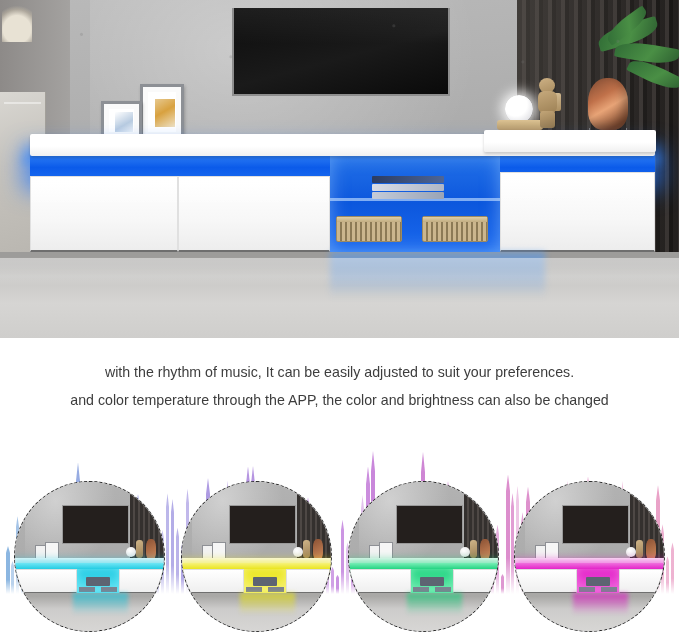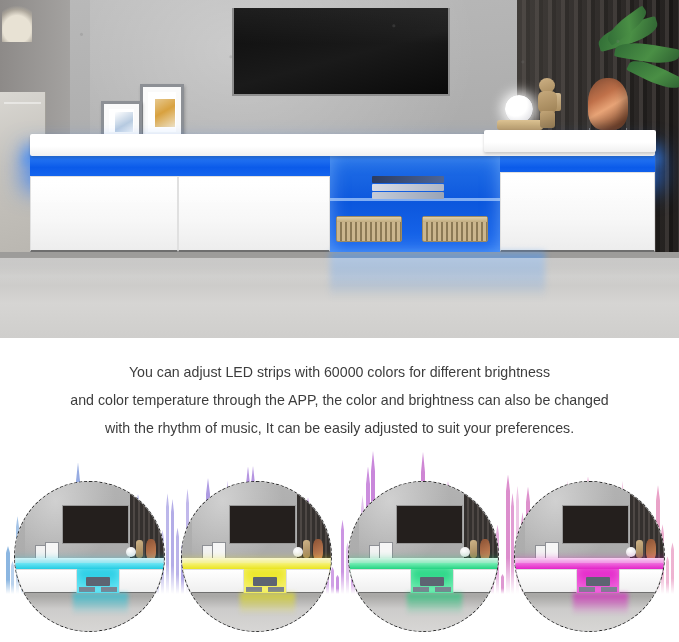--- a/index.html
+++ b/index.html
@@ -248,23 +248,22 @@
     <div class="stand-top right"></div>
 
     <div class="floor"></div>
     <div class="floor-speck"></div>
     <div class="floor-reflect"></div>
     <div class="floor-sheen"></div>
   </div>
 
 
   <div class="copy">
-    <div>You can adjust LED strips with 60000 colors for different brightness</div>
+    <div>with the rhythm of music, It can be easily adjusted to suit your preferences.</div>
     <div>and color temperature through the APP, the color and brightness can also be changed</div>
-    <div>with the rhythm of music, It can be easily adjusted to suit your preferences.</div>
   </div>
 
   <div class="showcase">
     <div class="waves" id="waves">
         <div class="spike" style="left: 6px; height: 48px; width: 4px; opacity: 0.91; background: linear-gradient(rgb(128, 175, 222) 0%, rgb(128, 175, 222) 70%, rgba(255, 255, 255, 0.15) 100%); clip-path: polygon(50% 0%, 100% 14%, 100% 100%, 0px 100%, 0px 14%);"></div>
         <div class="spike" style="left: 11px; height: 32.9332px; width: 3px; opacity: 0.56; background: linear-gradient(rgb(129, 174, 222) 0%, rgb(129, 174, 222) 70%, rgba(255, 255, 255, 0.15) 100%); clip-path: polygon(50% 0%, 100% 14%, 100% 100%, 0px 100%, 0px 14%);"></div>
         <div class="spike" style="left: 16px; height: 77.799px; width: 3px; opacity: 0.72; background: linear-gradient(rgb(130, 173, 222) 0%, rgb(130, 173, 222) 70%, rgba(255, 255, 255, 0.15) 100%); clip-path: polygon(50% 0%, 100% 14%, 100% 100%, 0px 100%, 0px 14%);"></div>
         <div class="spike" style="left: 21px; height: 36.1419px; width: 3px; opacity: 0.83; background: linear-gradient(rgb(131, 173, 222) 0%, rgb(131, 173, 222) 70%, rgba(255, 255, 255, 0.15) 100%); clip-path: polygon(50% 0%, 100% 14%, 100% 100%, 0px 100%, 0px 14%);"></div>
         <div class="spike" style="left: 26px; height: 80.9878px; width: 3px; opacity: 0.72; background: linear-gradient(rgb(132, 172, 222) 0%, rgb(132, 172, 222) 70%, rgba(255, 255, 255, 0.15) 100%); clip-path: polygon(50% 0%, 100% 14%, 100% 100%, 0px 100%, 0px 14%);"></div>
         <div class="spike" style="left: 31px; height: 72.3682px; width: 3px; opacity: 0.77; background: linear-gradient(rgb(132, 171, 222) 0%, rgb(132, 171, 222) 70%, rgba(255, 255, 255, 0.15) 100%); clip-path: polygon(50% 0%, 100% 14%, 100% 100%, 0px 100%, 0px 14%);"></div>

